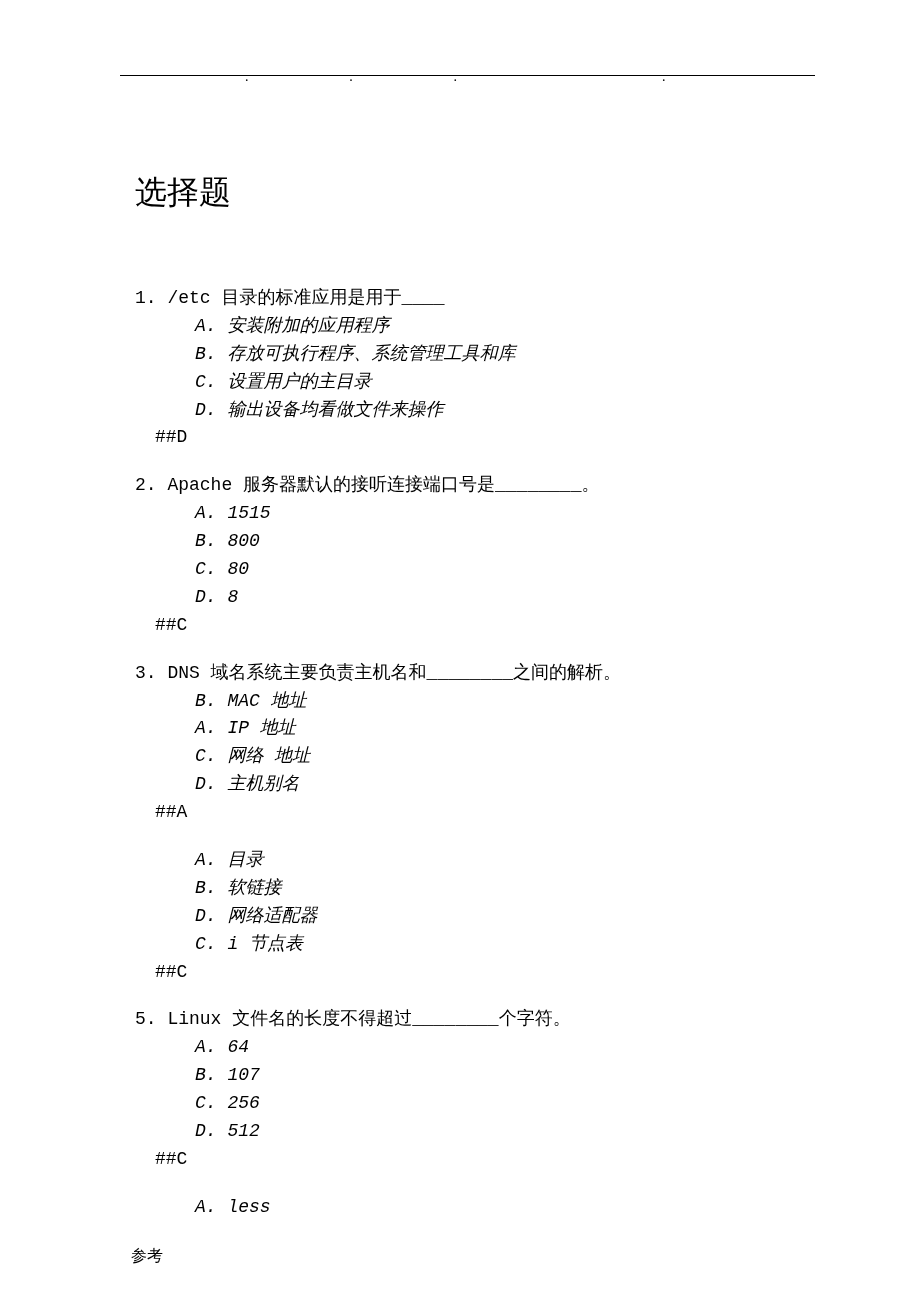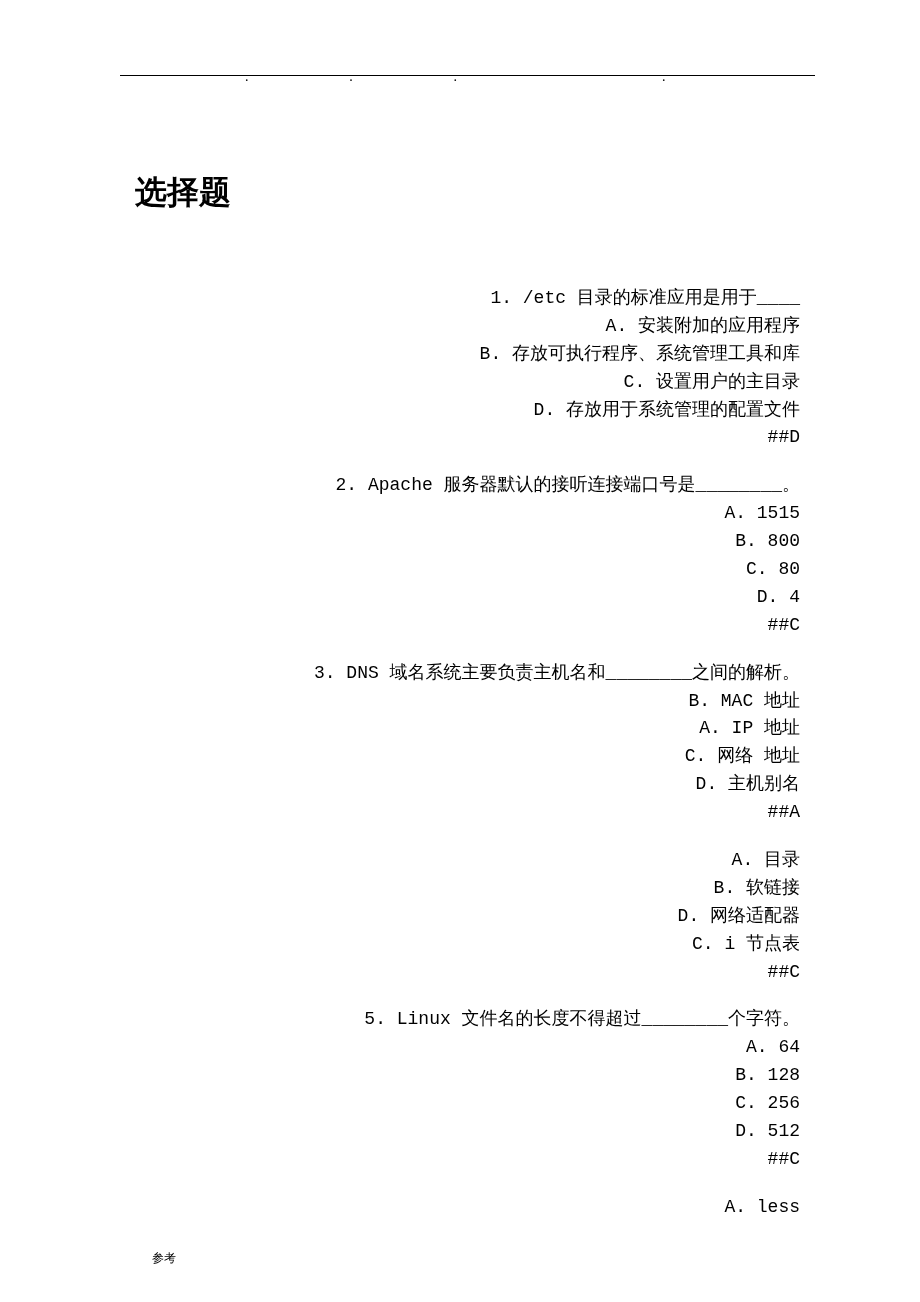--- a/index.html
+++ b/index.html
@@ -1,27 +1,27 @@
 <!DOCTYPE html>
 <html><head>
 <meta charset="utf-8">
 <style>
   body{margin:0;background:#fff;}
   .page{width:920px;height:1302px;margin:0 auto;background:#fff;position:relative;box-sizing:border-box;padding:75px 120px 0 135px;}
   .top-rule{border-top:1.5px solid #000;margin:0 -15px;position:relative;}
   .dots{position:absolute;top:-7px;width:100%;font-family:serif;}
   .dot{position:absolute;font-size:14px;}
-  .title{font-family:"SimSun","宋体",serif;font-weight:bold;font-size:32px;margin-top:95px;margin-bottom:70px;}
+  .title{font-family:"SimSun","宋体",serif;font-weight:normal;font-size:32px;margin-top:95px;margin-bottom:70px;}
   .content{font-family:"SimSun","宋体","Courier New",monospace,serif;font-size:18px;line-height:1.55;color:#000;}
-  .q{margin-bottom:20px;text-align:right;}
+  .q{margin-bottom:20px;}
   .stem{}
-  .opts{padding-left:60px;}
+  .opts{padding-left:60px;font-style:italic;}
   .opt{}
   .ans{padding-left:20px;}
-  .footer{position:absolute;left:152px;bottom:35px;font-family:"SimSun","宋体",serif;font-size:12px;}
+  .footer{position:absolute;left:131px;bottom:35px;font-family:"SimSun","宋体",serif;font-size:16px;}
 </style>
 </head>
 <body>
 
 <div class="page">
   <div class="top-rule">
     <div class="dots">
       <span class="dot" style="left:18%">.</span>
       <span class="dot" style="left:33%">.</span>
       <span class="dot" style="left:48%">.</span>
@@ -32,32 +32,32 @@
   <div class="title">选择题</div>
 
   <div class="content">
 
     <div class="q">
       <div class="stem">1. /etc 目录的标准应用是用于____</div>
       <div class="opts">
         <div class="opt">A. 安装附加的应用程序</div>
         <div class="opt">B. 存放可执行程序、系统管理工具和库</div>
         <div class="opt">C. 设置用户的主目录</div>
-        <div class="opt">D. 存放用于系统管理的配置文件</div>
+        <div class="opt">D. 输出设备均看做文件来操作</div>
       </div>
       <div class="ans">##D</div>
     </div>
 
     <div class="q">
       <div class="stem">2. Apache 服务器默认的接听连接端口号是________。</div>
       <div class="opts">
         <div class="opt">A. 1515</div>
         <div class="opt">B. 800</div>
         <div class="opt">C. 80</div>
-        <div class="opt">D. 4</div>
+        <div class="opt">D. 8</div>
       </div>
       <div class="ans">##C</div>
     </div>
 
     <div class="q">
       <div class="stem">3. DNS 域名系统主要负责主机名和________之间的解析。</div>
       <div class="opts">
         <div class="opt">B. MAC 地址</div>
         <div class="opt">A. IP 地址</div>
         <div class="opt">C. 网络 地址</div>
@@ -73,21 +73,21 @@
         <div class="opt">D.  网络适配器</div>
         <div class="opt">C.  i 节点表</div>
       </div>
       <div class="ans">##C</div>
     </div>
 
     <div class="q">
       <div class="stem">5. Linux 文件名的长度不得超过________个字符。</div>
       <div class="opts">
         <div class="opt">A. 64</div>
-        <div class="opt">B. 128</div>
+        <div class="opt">B. 107</div>
         <div class="opt">C. 256</div>
         <div class="opt">D. 512</div>
       </div>
       <div class="ans">##C</div>
     </div>
 
     <div class="q">
       <div class="opts">
         <div class="opt">A. less</div>
       </div>

